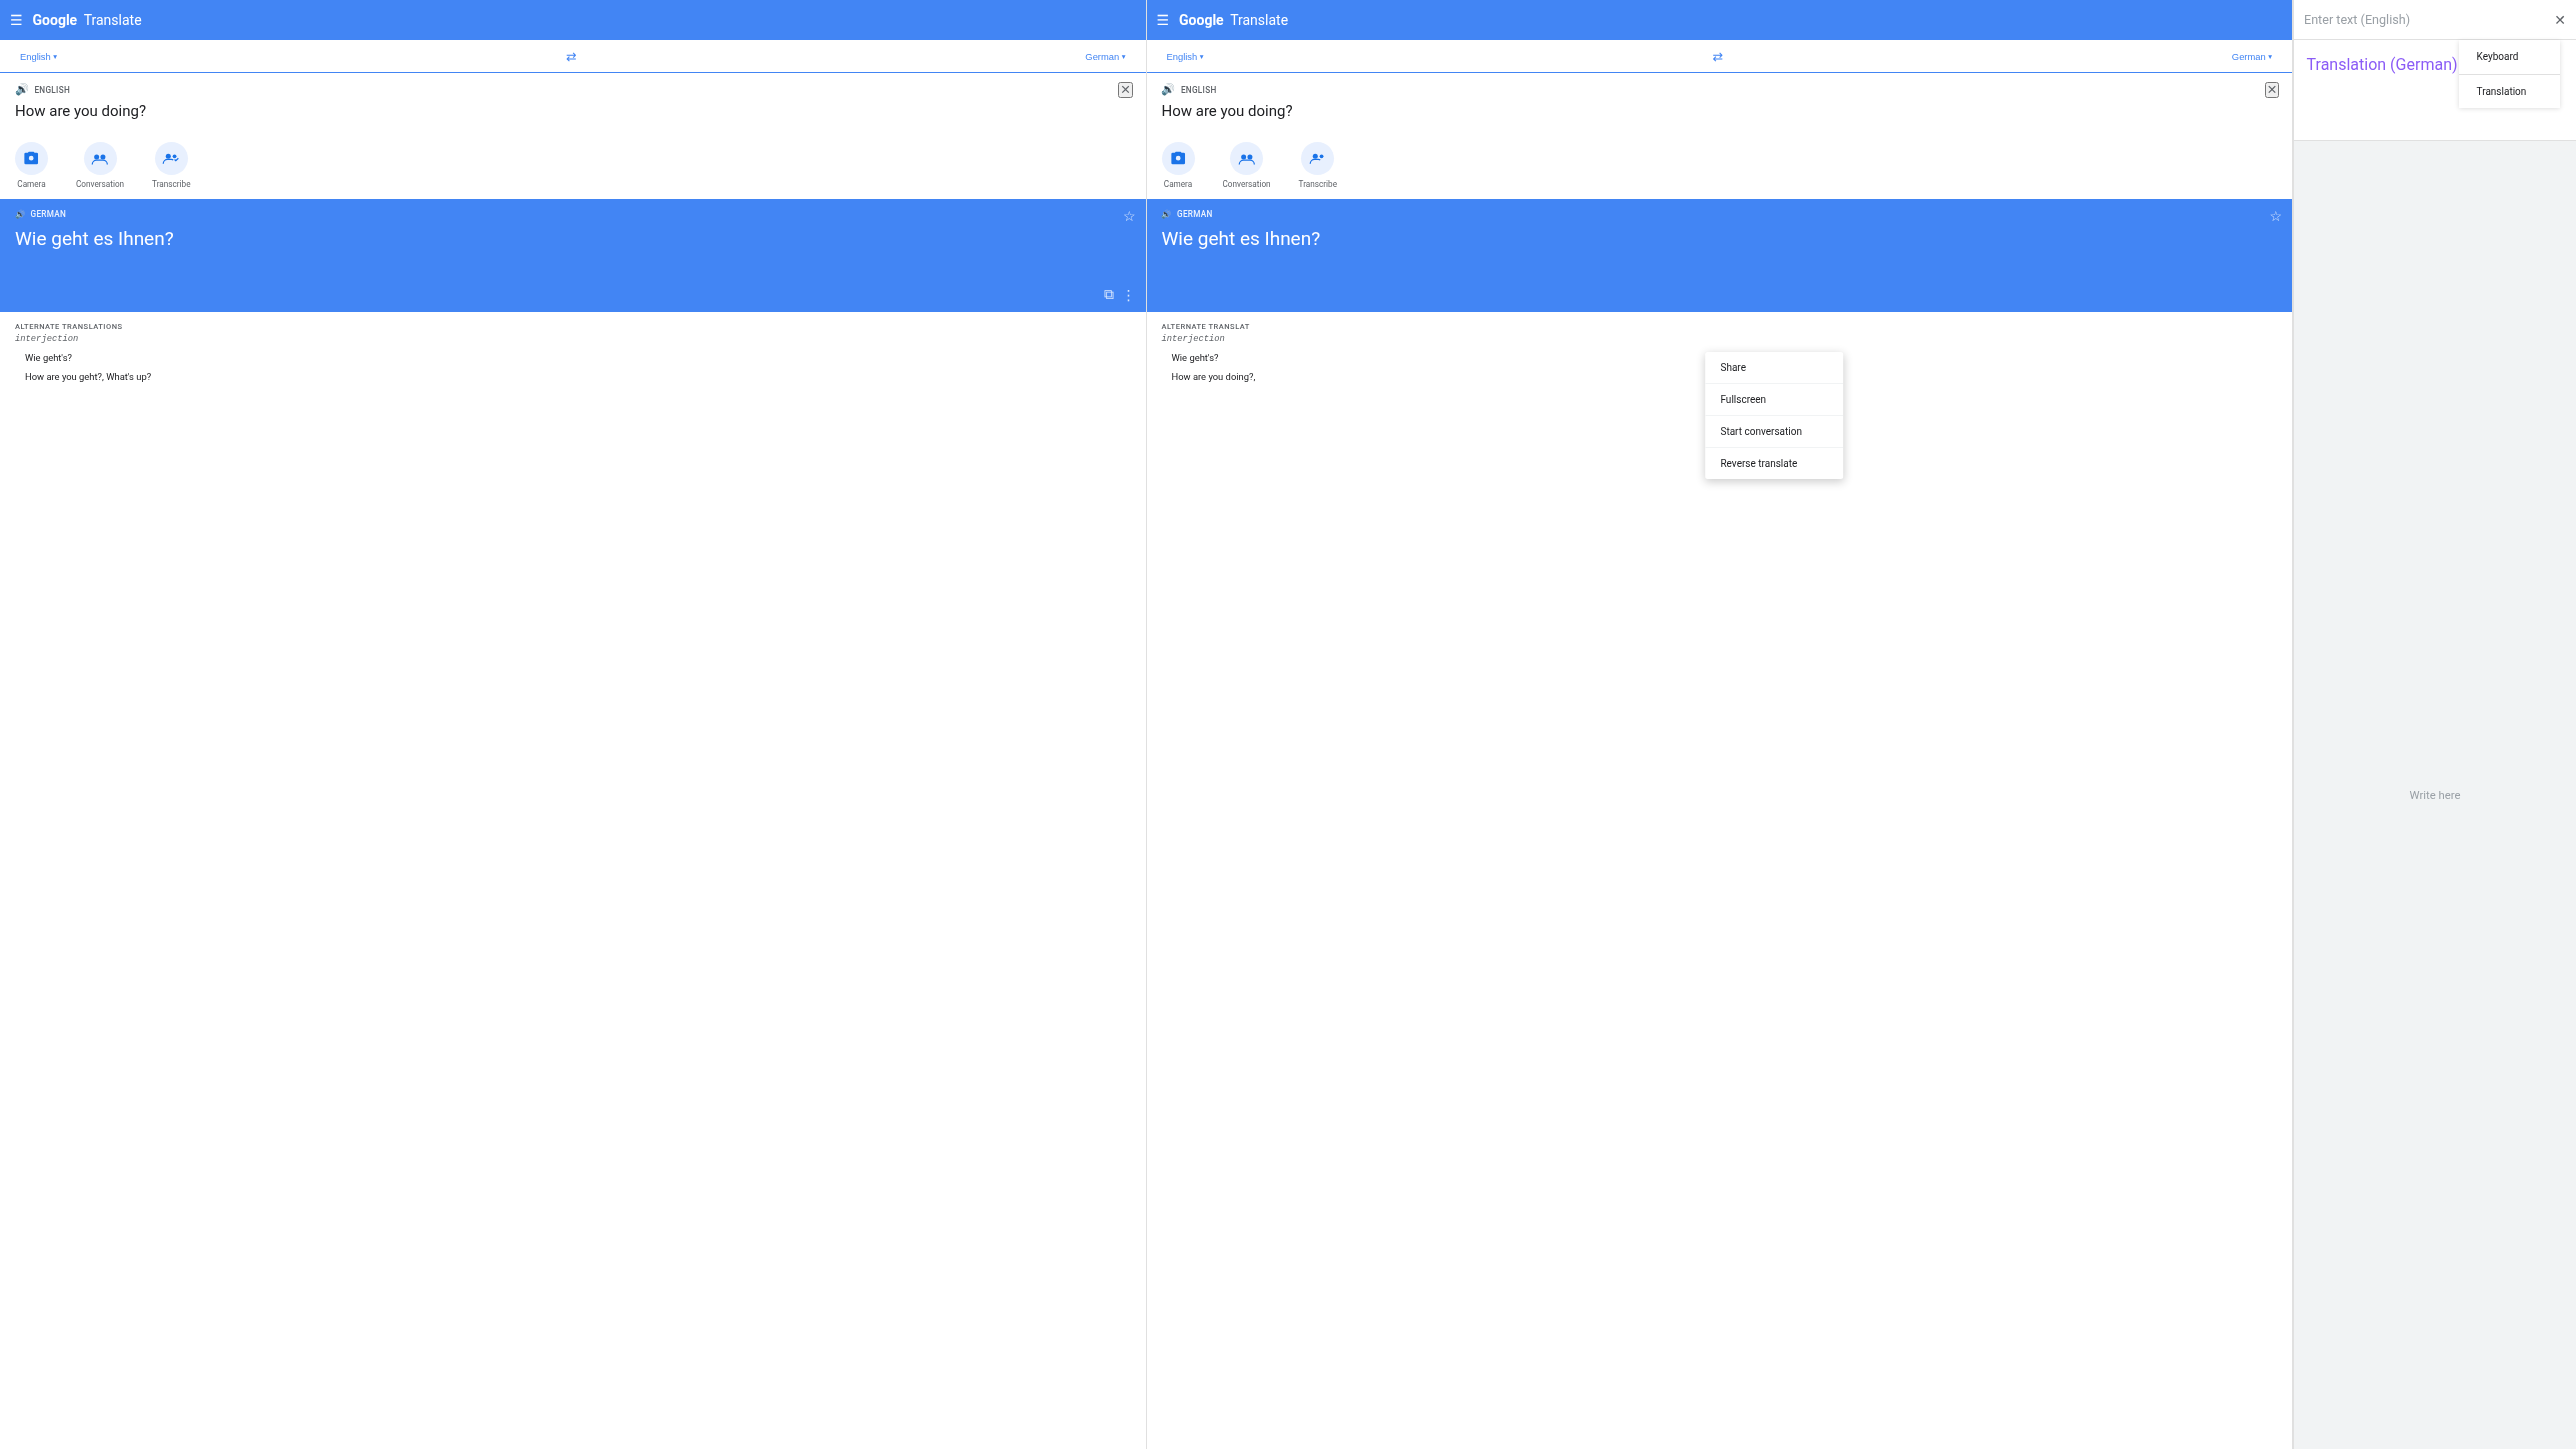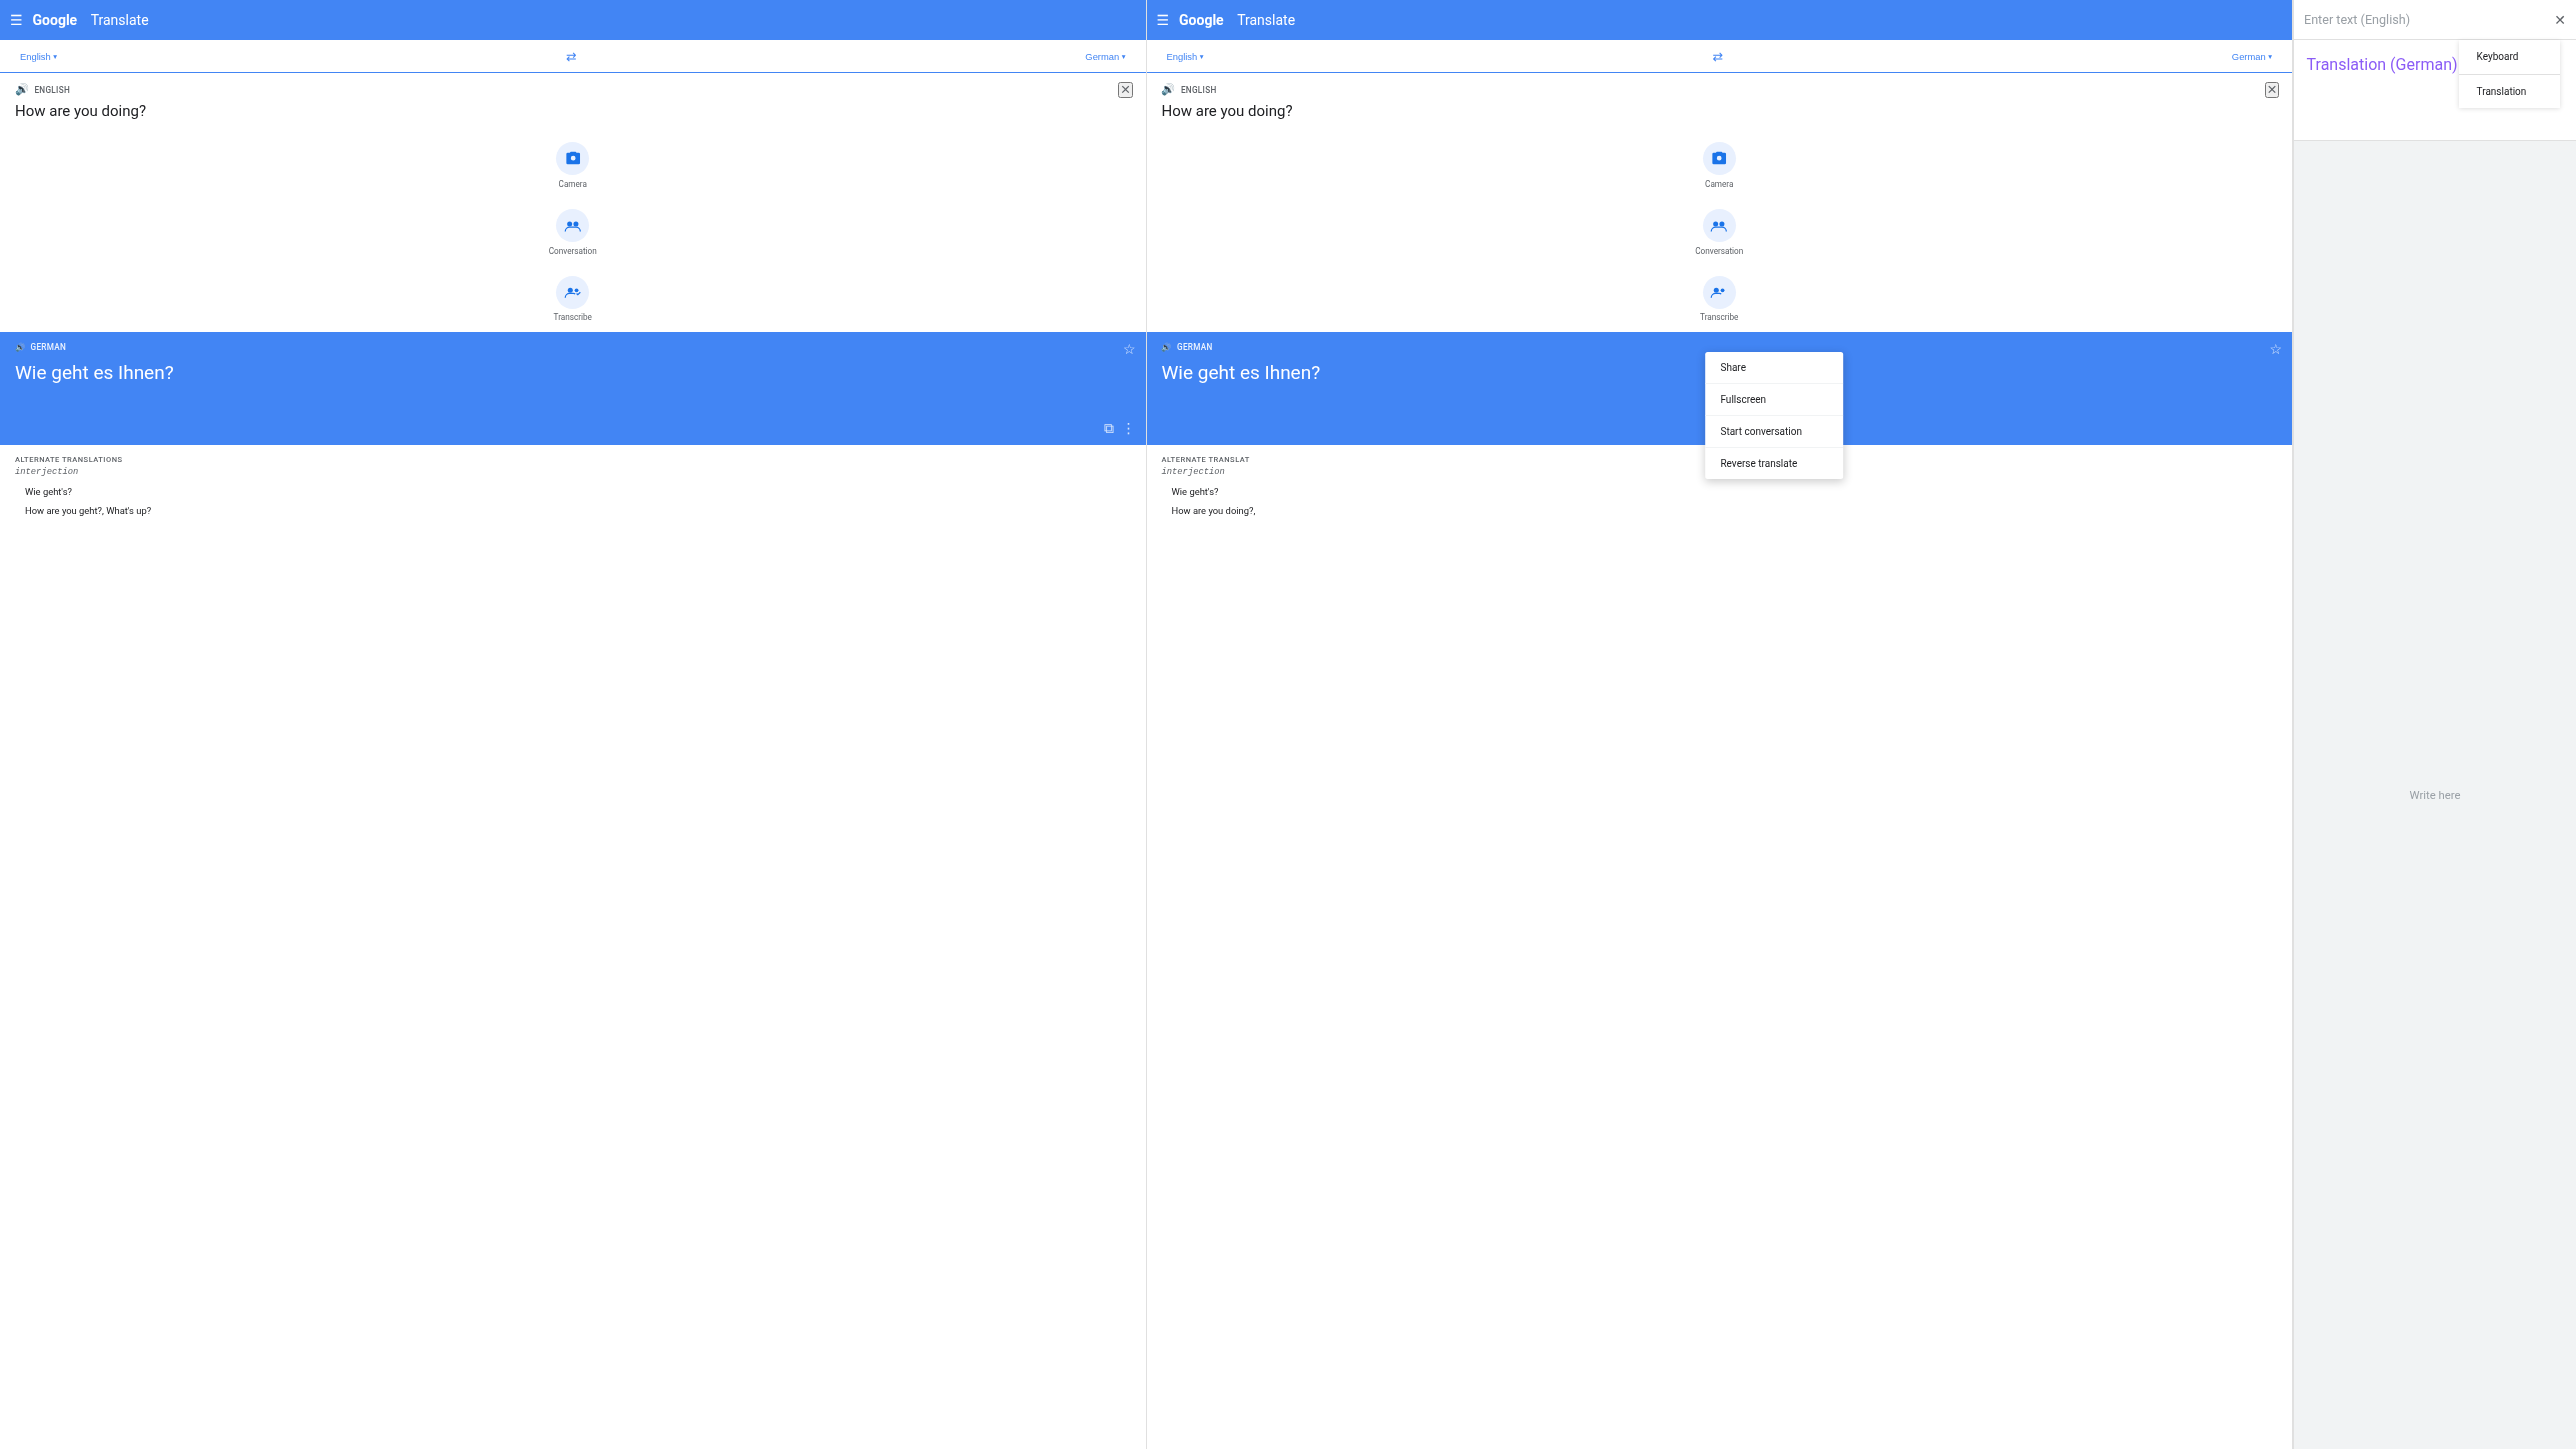--- a/index.html
+++ b/index.html
@@ -43,21 +43,21 @@
       font-size: 14px;
       margin-right: 10px;
       cursor: pointer;
       line-height: 1;
     }
     .header .brand {
       font-size: 14px;
       font-weight: 400;
       display: flex;
       align-items: flex-start;
-      gap: 11px;
+      gap: 4px;
     }
 
     
     .lang-bar {
       display: flex;
       align-items: center;
       justify-content: space-between;
       padding: 0 15px;
       height: 33px;
       border-bottom: 1.9px solid #4285f4;
@@ -118,24 +118,23 @@
       font-size: 15px;
       color: #202124;
       font-weight: 400;
       line-height: 1.4;
       margin-bottom: 10px;
     }
 
     
     .feature-icons {
       display: flex;
-      gap: 20px;
+      gap: 28px;
       padding: 5px 15px 10px;
       flex-shrink: 0;
-      flex-direction: column;
     }
     .feature-item {
       display: flex;
       flex-direction: column;
       align-items: center;
       gap: 3.8px;
       cursor: pointer;
       color: #3c4043;
     }
     .feature-item .icon-circle {

